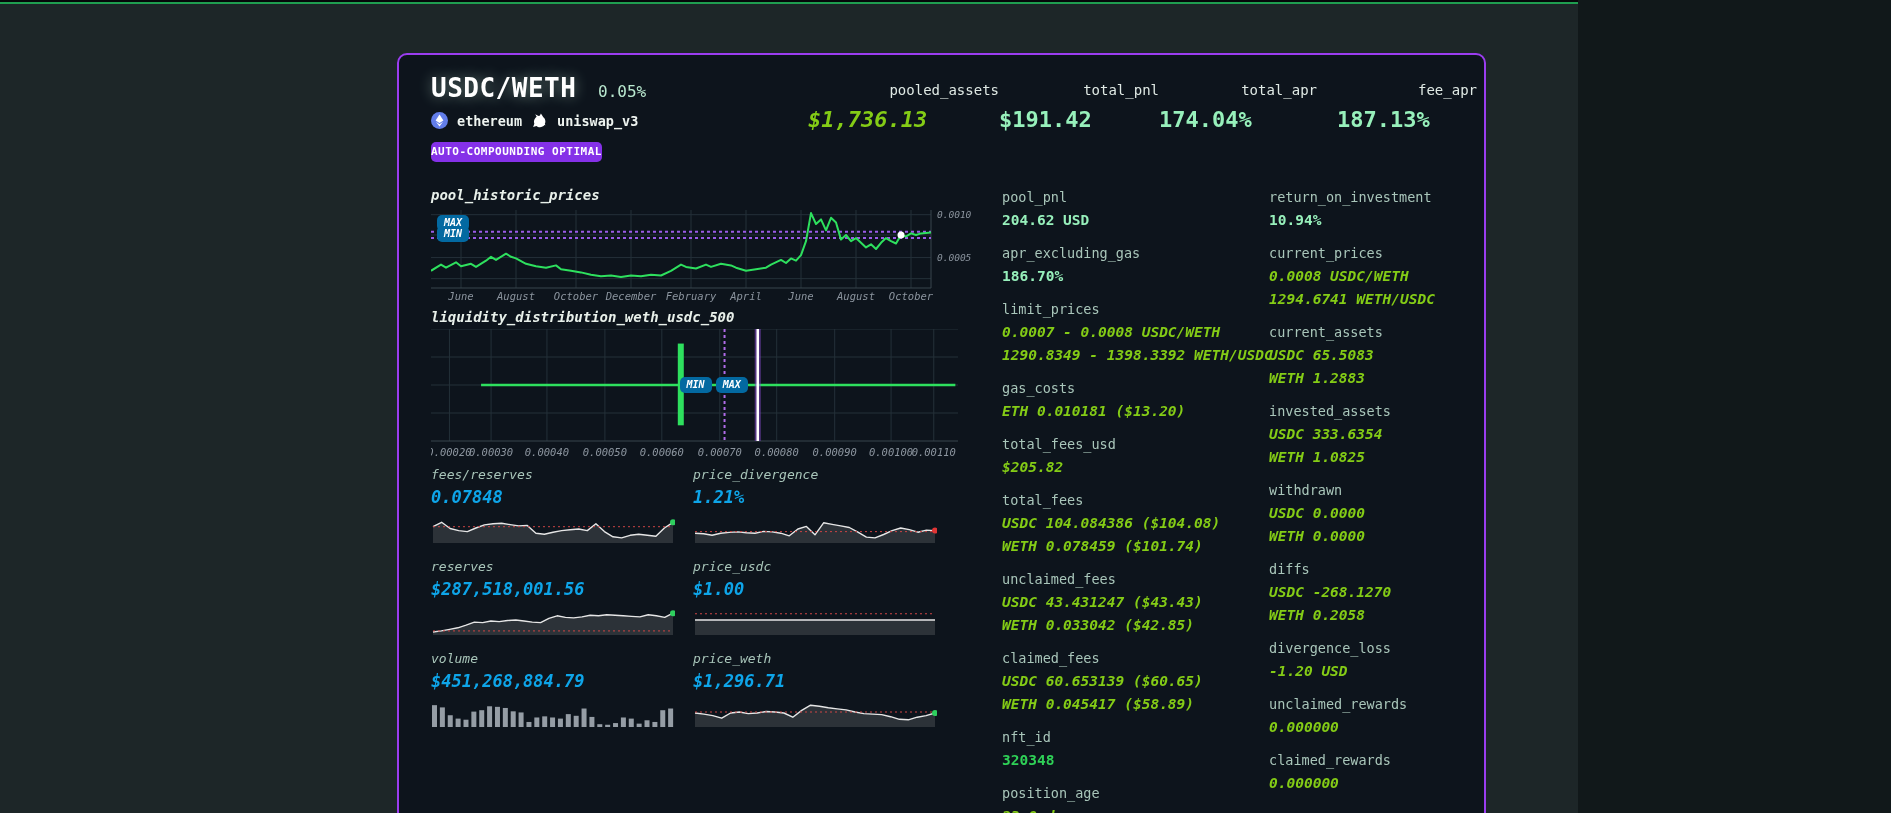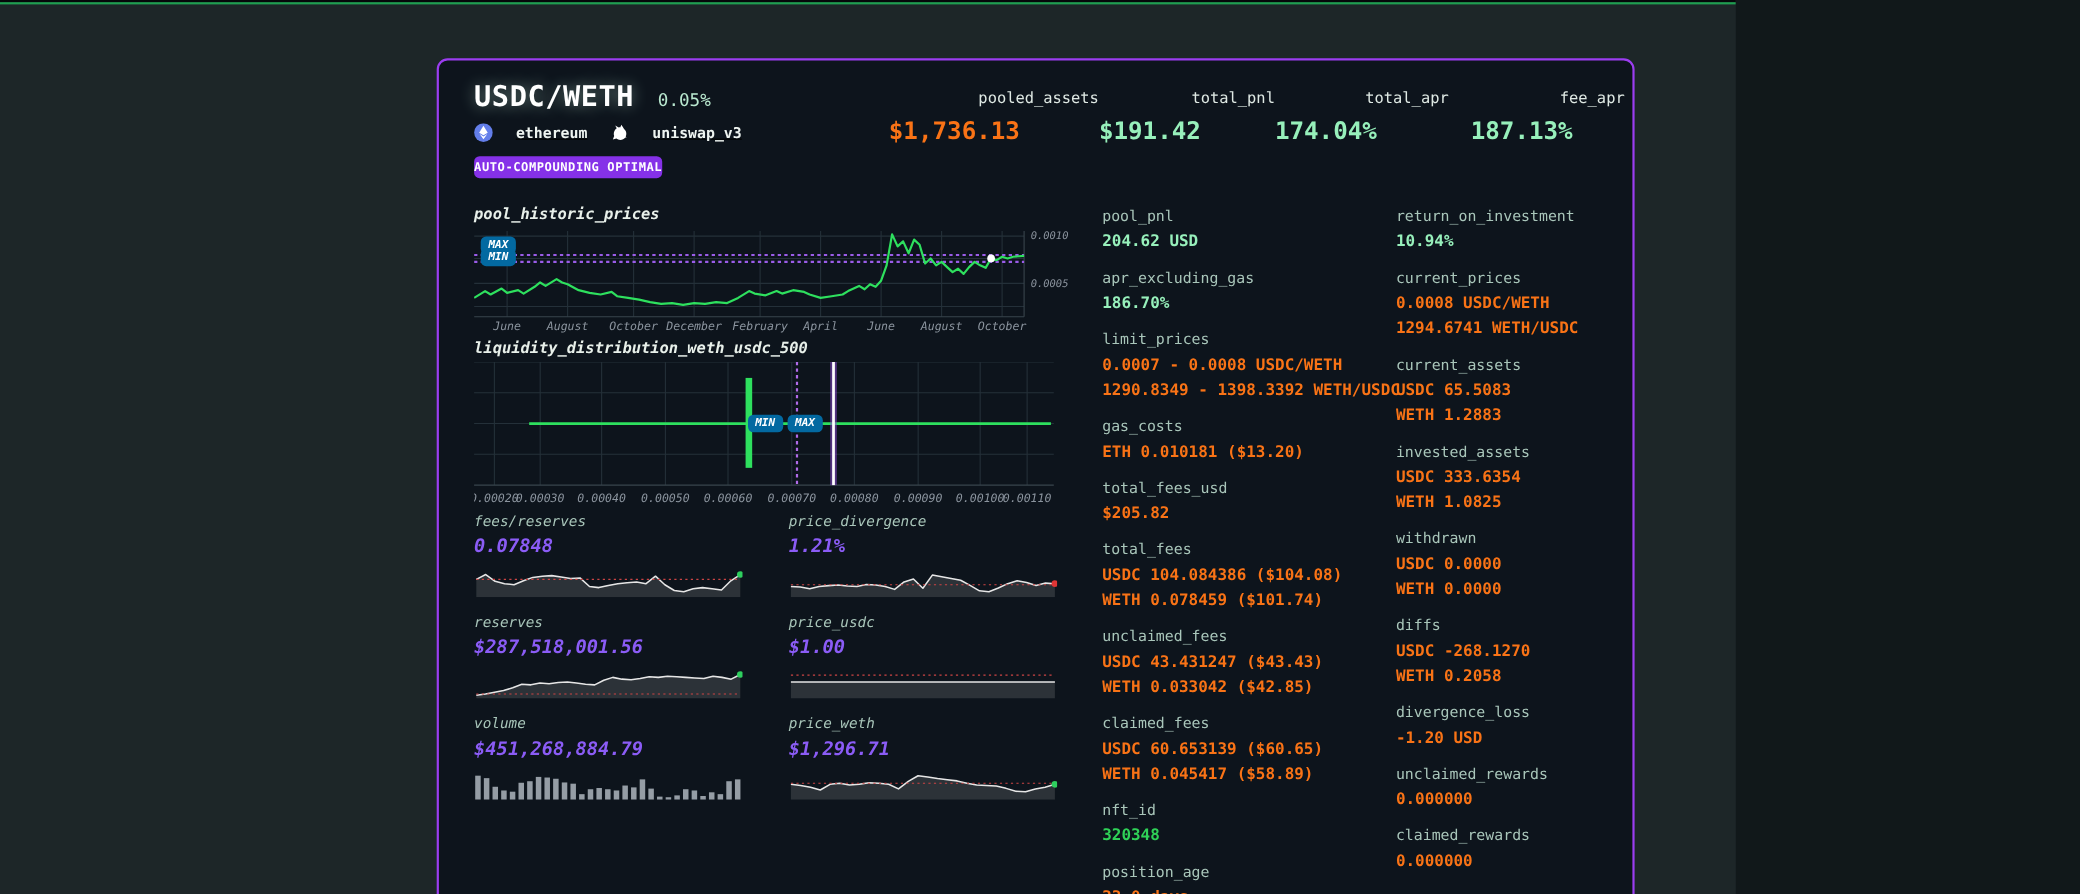--- a/index.html
+++ b/index.html
@@ -15,53 +15,53 @@
   #card {
     position:absolute; left:397px; top:53px; width:1089px; height:880px;
     background:#0d141c; border:2px solid #9b3df0; border-radius:10px;
   }
 
   
   #hdr-left { position:absolute; left:32px; top:18px; }
   #pair-title { font-size:26px; font-weight:bold; color:#ffffff; letter-spacing:.5px;
     text-shadow:0 0 14px rgba(210,255,230,.45); display:inline-block; }
   #fee-tier { font-size:16px; color:#b9e8cf; margin-left:12px; display:inline-block; }
-  #chain-row { margin-top:9px; display:flex; align-items:center; gap:21px;text-decoration:underline; }
+  #chain-row { margin-top:9px; display:flex; align-items:center; gap:9px; }
   .chain-label { font-size:13.5px; font-weight:bold; color:#eef4f0; }
   .icon-sm { width:17px; height:17px; display:inline-block; }
   #badge-row { margin-top:11px; }
   #auto-badge { display:inline-block; background:#8531e8; color:#fff; font-size:11px; font-weight:bold;
     letter-spacing:.5px; padding:3px 0 4px; border-radius:5px; }
 
   
   #top-stats { position:absolute; left:409px; top:27px; display:flex; }
   .tstat { flex:0 0 auto; }
   .tstat .tlabel { font-size:14px; color:#dfe9e4; margin-bottom:9px;text-align:right; }
   .tstat .tvalue { font-size:22px; font-weight:bold; }
-  .val-white { color:#f97316; }
+  .val-white { color:#84cc16;font-style:italic; }
   .val-green { color:#97f0bb; }
   .val-link  { color:#2fd157; }
 
   
   #col-charts { position:absolute; left:32px;  top:132px; width:540px;font-style:italic; }
   #col-mid    { position:absolute; left:603px; top:134px; width:268px; }
   #col-right  { position:absolute; left:870px; top:134px; width:219px; }
 
   .chart-title { font-size:14px; font-weight:bold; color:#e8f0ea; margin-bottom:4px; }
   .chart-wrap { position:relative; }
   svg { display:block; }
 
   .minmax-badge { position:absolute; background:#0369a1; color:#fff; font-size:10px; font-weight:bold;
     padding:2px 7px 3px; border-radius:5px; line-height:11px; }
 
   
-  #spark-grid { display:grid; grid-template-columns:244px 244px; column-gap:42px; margin-top:8px; }
+  #spark-grid { display:grid; grid-template-columns:244px 244px; column-gap:18px; margin-top:8px; }
   .spark { margin-bottom:16px; }
   .spark .slabel { font-size:13px; color:#a9c6ba; }
-  .spark .svalue { font-size:17px; font-weight:bold; color:#8b5cf6; margin:5px 0 6px; }
+  .spark .svalue { font-size:17px; font-weight:bold; color:#0ea5e9; margin:5px 0 6px; }
 
   
   .group { margin-bottom:13px; }
   .glabel { font-size:13.5px; color:#a9c6ba; margin-bottom:4px; }
   .gval { font-size:14.5px; font-weight:bold; line-height:23px; white-space:nowrap; }
 </style>
 </head>
 <body>
 
 <div id="screen">

